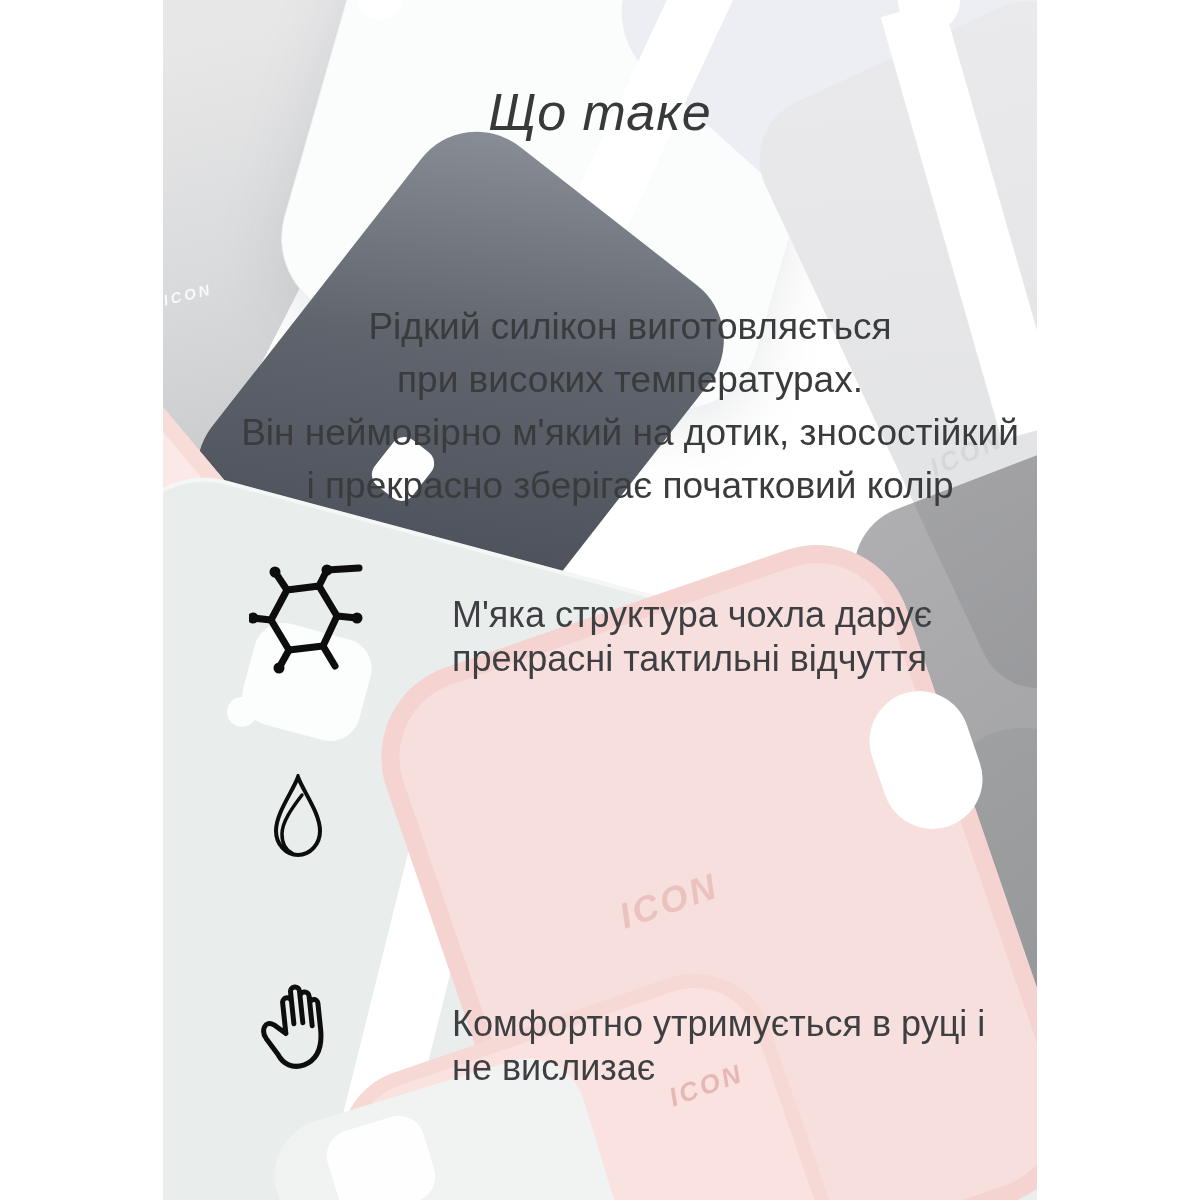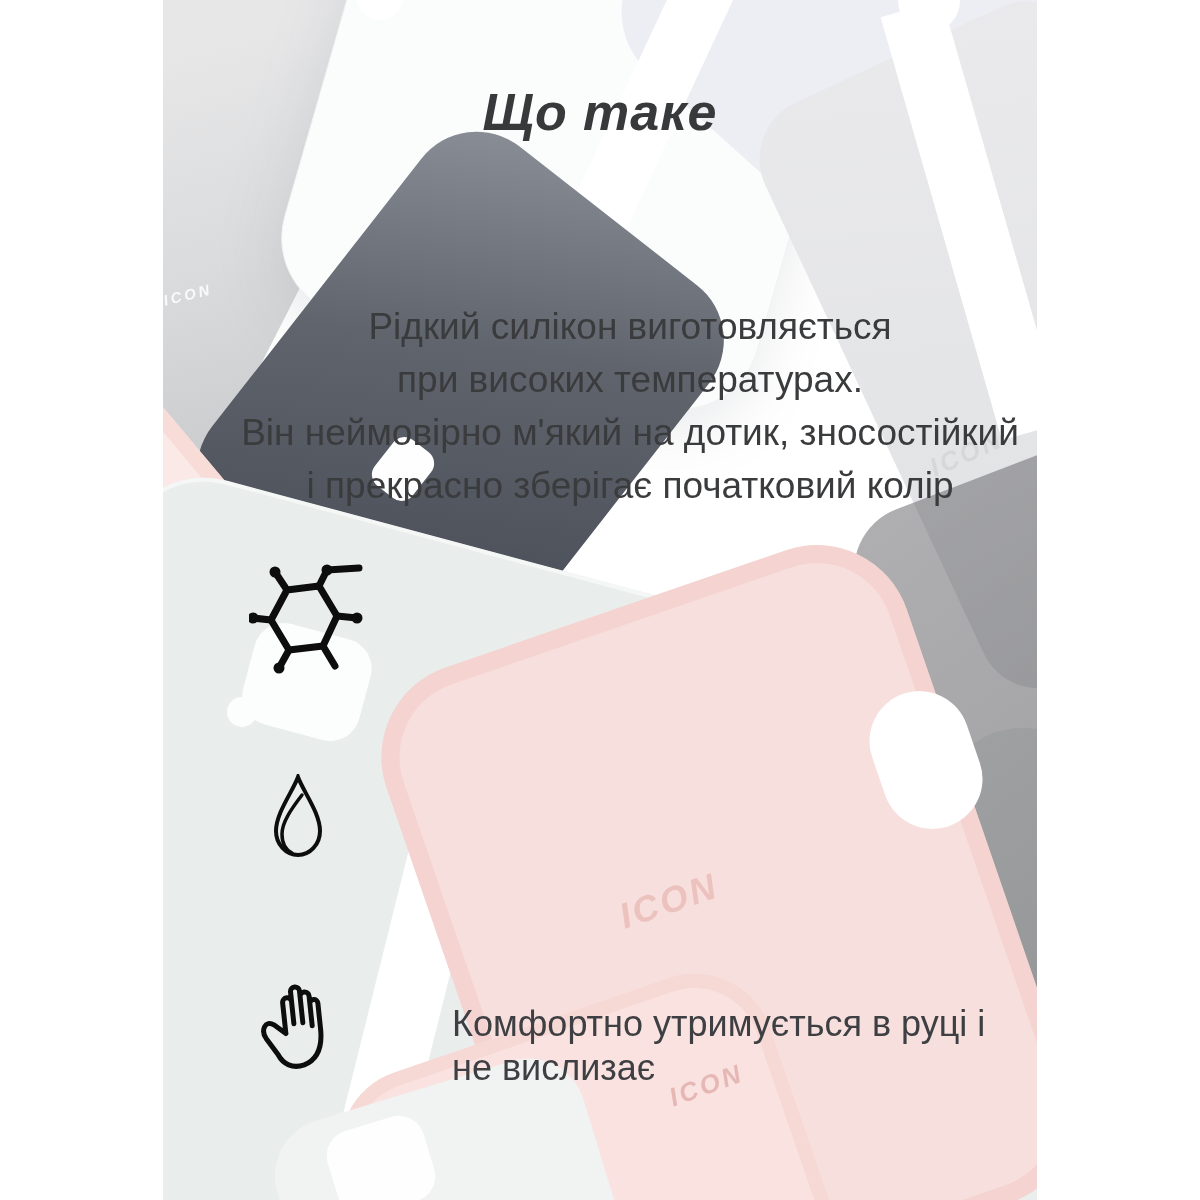--- a/index.html
+++ b/index.html
@@ -9,21 +9,21 @@
   }
   
   #collage{position:absolute;left:163px;top:0;width:874px;height:1200px;overflow:hidden;}
   .case{position:absolute;}
   .wm{position:absolute;font-weight:bold;font-style:italic;letter-spacing:3px;white-space:nowrap;}
   .band{position:absolute;background:#ffffff;}
   
   .content{position:absolute;left:0;top:0;width:1200px;height:1200px;}
   #title{
     position:absolute;left:0;top:84px;width:1200px;text-align:center;
-    font-weight:bold;font-style:italic;font-size:52px;line-height:57px;
+    font-weight:normal;font-style:italic;font-size:52px;line-height:57px;
     color:#38393b;letter-spacing:1px;
   }
   #paragraph{
     position:absolute;left:0;top:300px;width:1200px;text-align:center;
     transform:translateX(30px);
     font-size:37px;line-height:53px;color:#3a3b3d;
   }
   .feature-text{
     position:absolute;left:452px;font-size:36px;line-height:44px;color:#3e3f42;
   }
@@ -131,20 +131,24 @@
         <path d="M22,62 L4,60"></path>
         <g fill="#0d0d0d" stroke="none">
           <circle cx="26" cy="14" r="5.5"></circle>
           <circle cx="78" cy="12" r="5.5"></circle>
           <circle cx="108" cy="60" r="5.5"></circle>
           <circle cx="30" cy="110" r="5.5"></circle>
           <circle cx="4" cy="60" r="5.5"></circle>
         </g>
       </svg>
     </div>
+    <div class="feature-text" style="top:593px;">
+      <div>М'яка структура чохла дарує</div>
+      <div>прекрасні тактильні відчуття</div>
+    </div>
 
     <div class="icon-box" style="left:267px;top:774px;width:62px;height:88px;">
       <svg width="62" height="88" viewBox="0 0 62 88" fill="none" stroke="#0d0d0d" stroke-linecap="round">
         <path stroke-width="4" d="M31,3 C26,17 9,39 9,57 a22,24 0 0 0 44,0 C53,39 36,17 31,3 Z"></path>
         <path stroke-width="3.5" d="M35,21 C25,34 15,48 15,60 C15,70 19,76 25,79"></path>
       </svg>
     </div>
 
     <div class="icon-box" style="left:256px;top:978px;width:70px;height:94px;transform:rotate(-6deg);">
       <svg width="70" height="94" viewBox="0 0 70 94" fill="none" stroke="#0d0d0d" stroke-width="5" stroke-linecap="round" stroke-linejoin="round">

